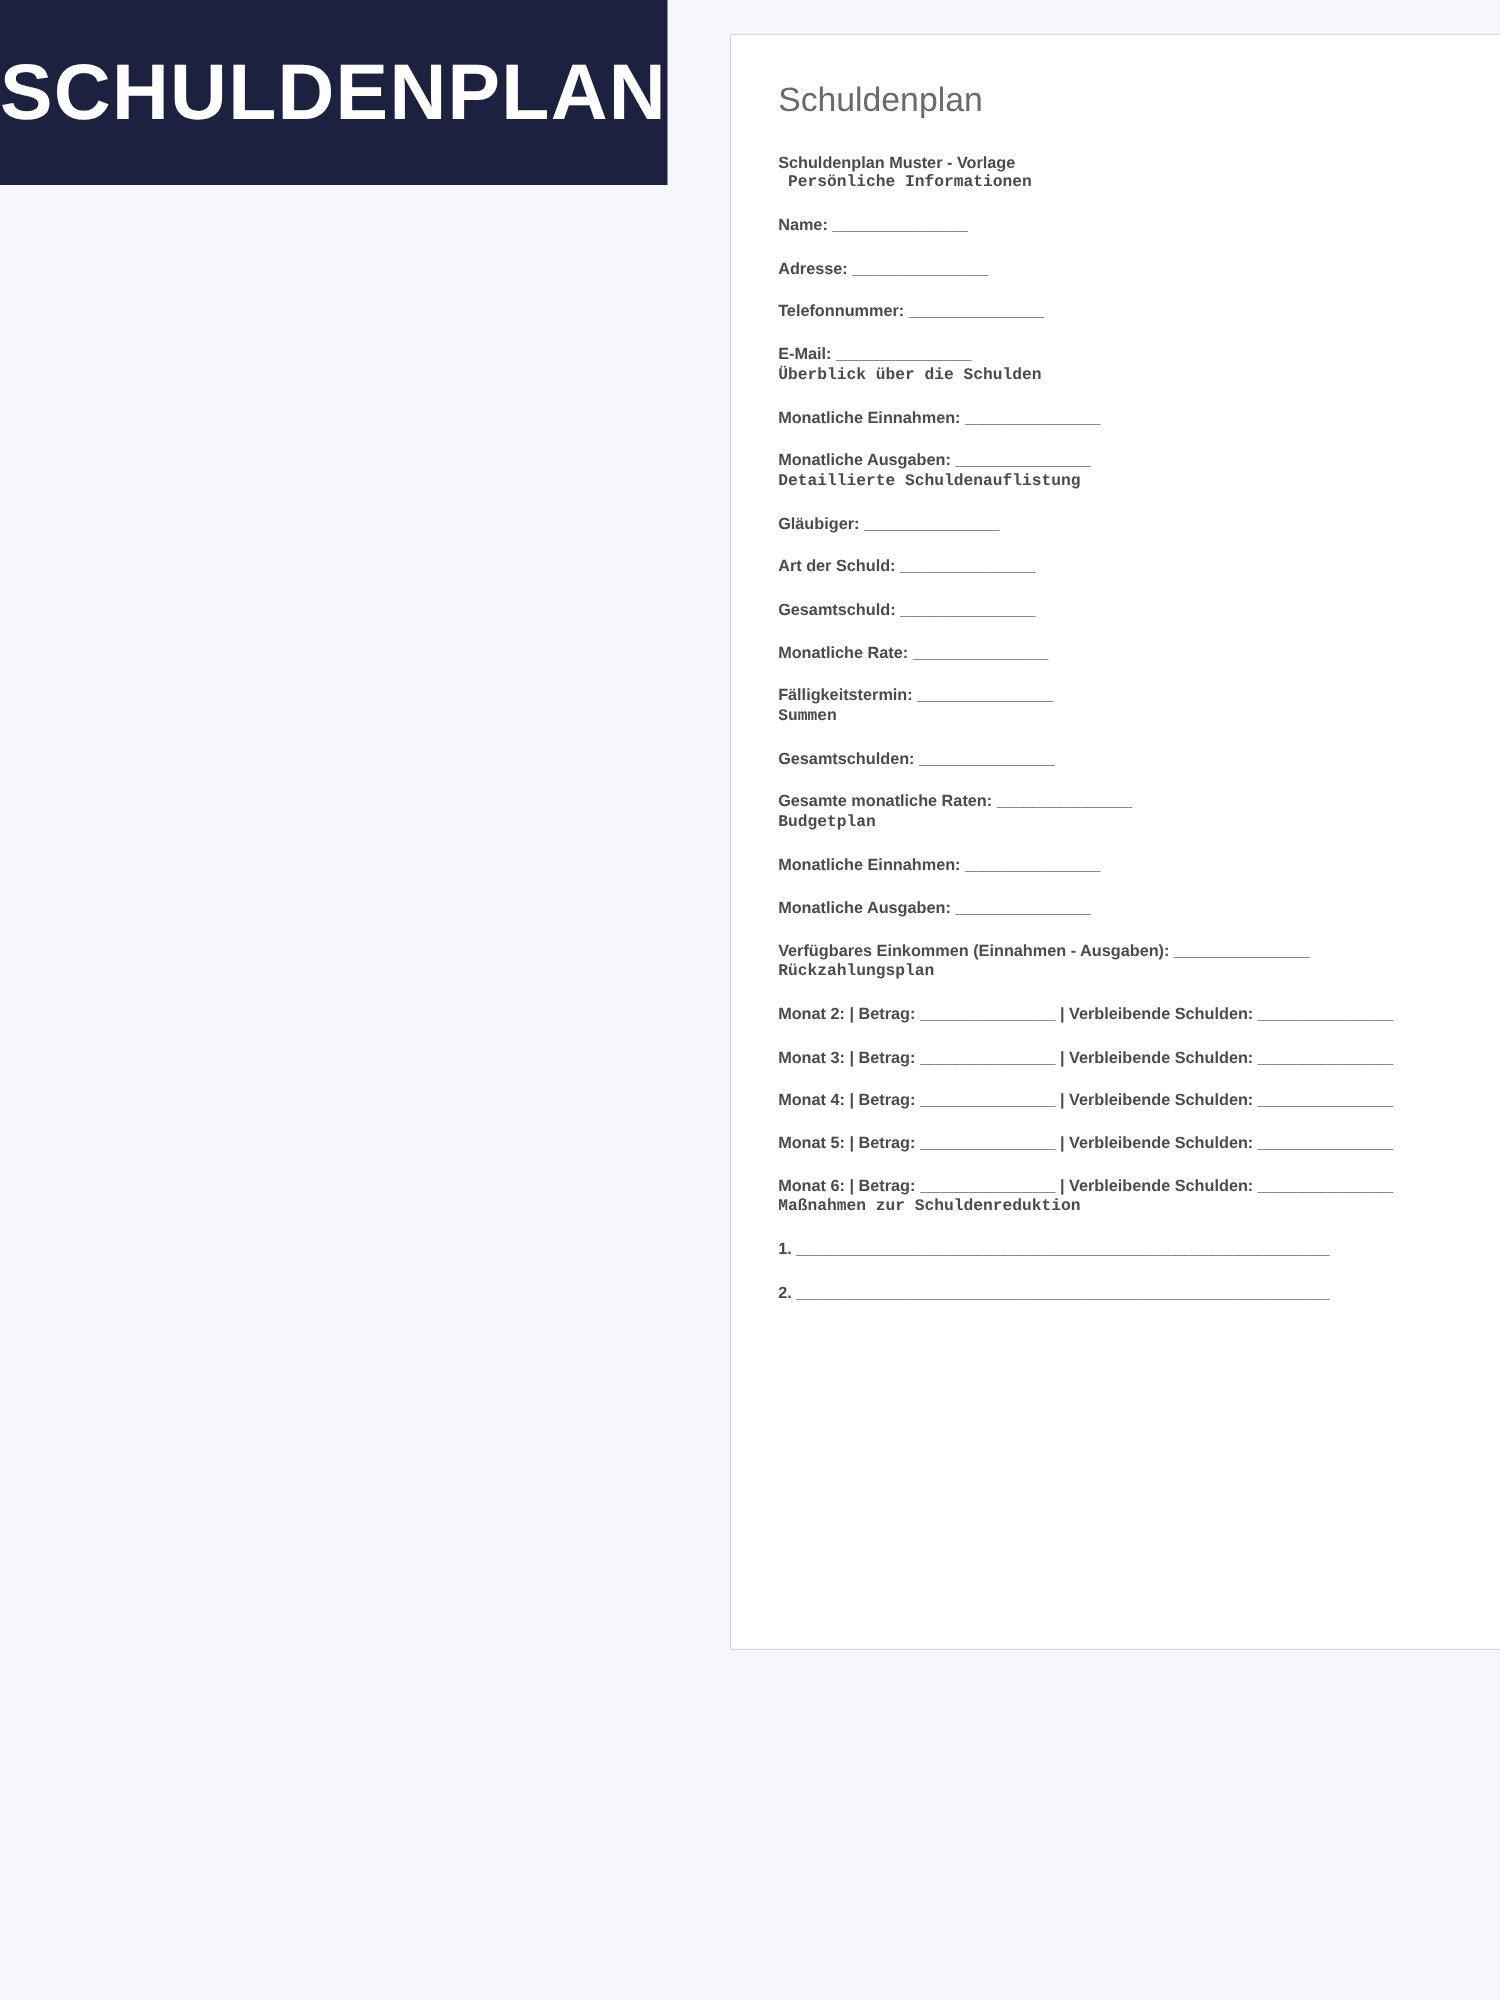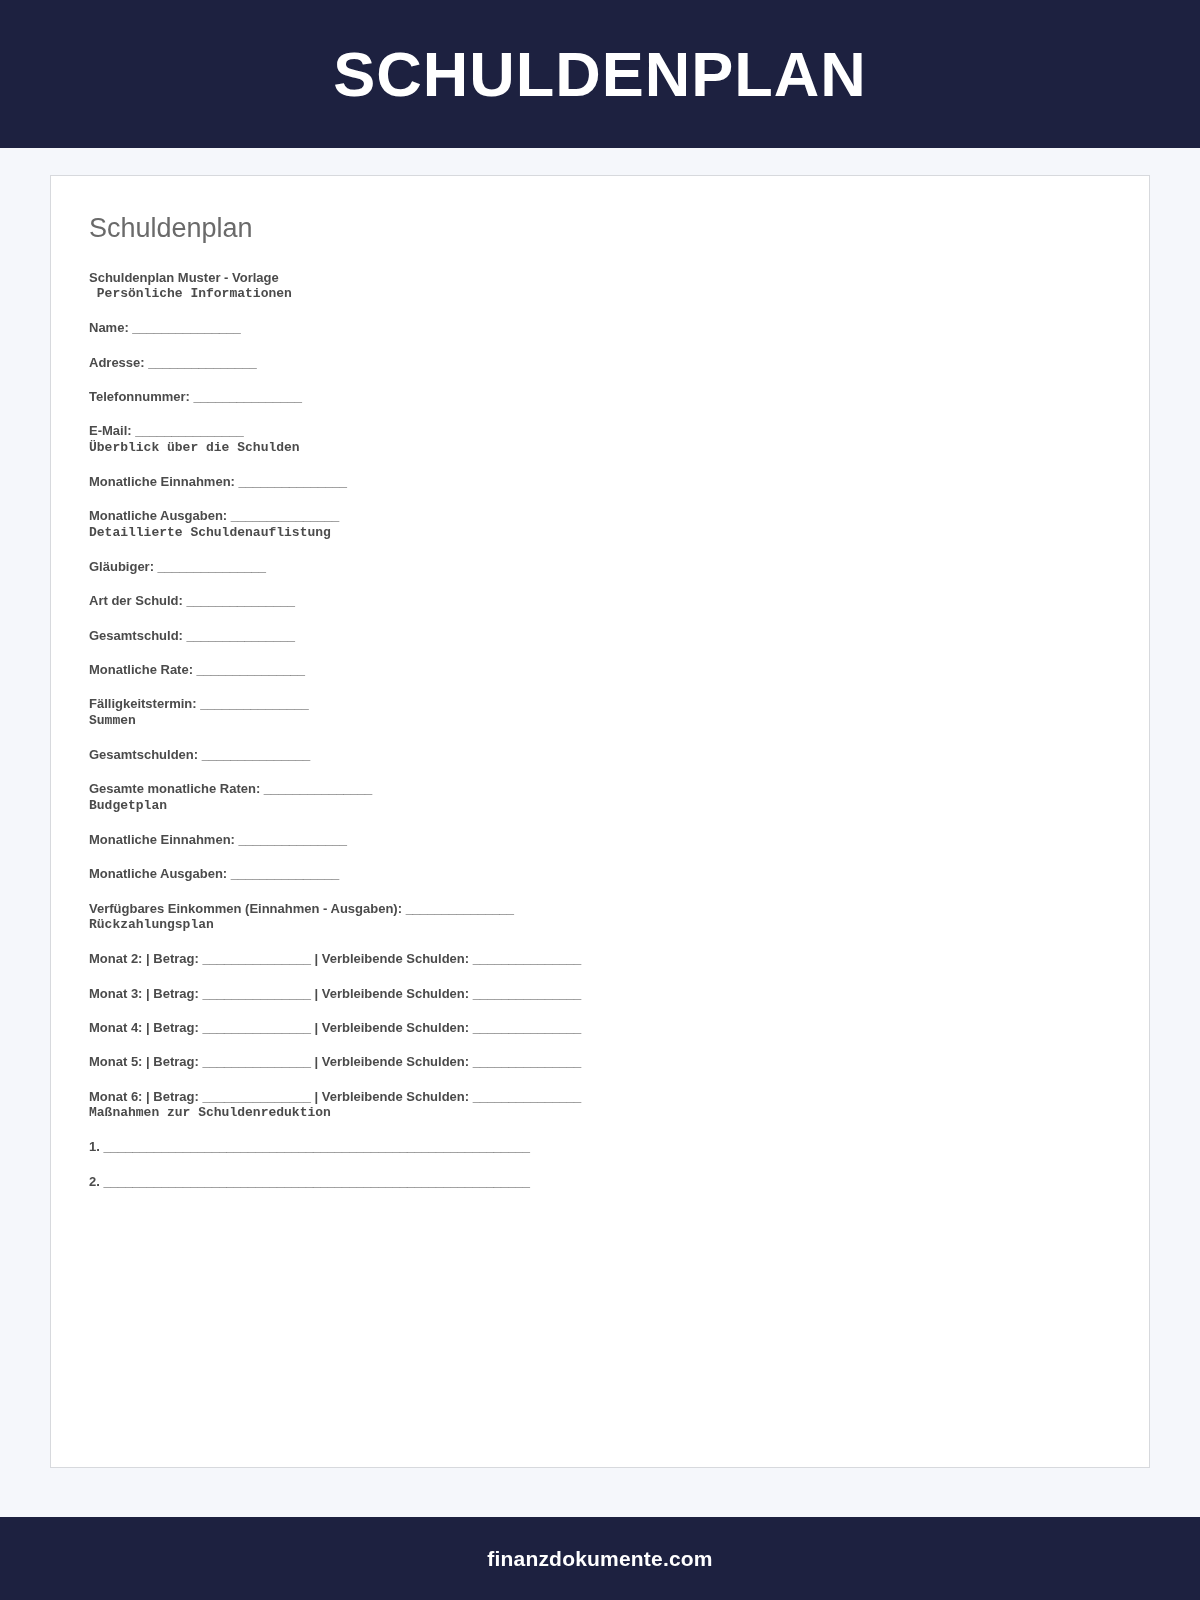--- a/index.html
+++ b/index.html
@@ -12,21 +12,21 @@
     height: 1600px;
     background: #f5f7fb;
     font-family: "Liberation Sans", "DejaVu Sans", sans-serif;
     overflow: hidden;
   }
   .page {
     position: relative;
     width: 1200px;
     height: 1600px;
     display: flex;
-    flex-direction: column;
+    flex-direction: row;
     background: #f5f7fb;
   }
 
   
   .banner {
     height: 148px;
     background: #1d2140;
     display: flex;
     align-items: center;
     justify-content: center;

